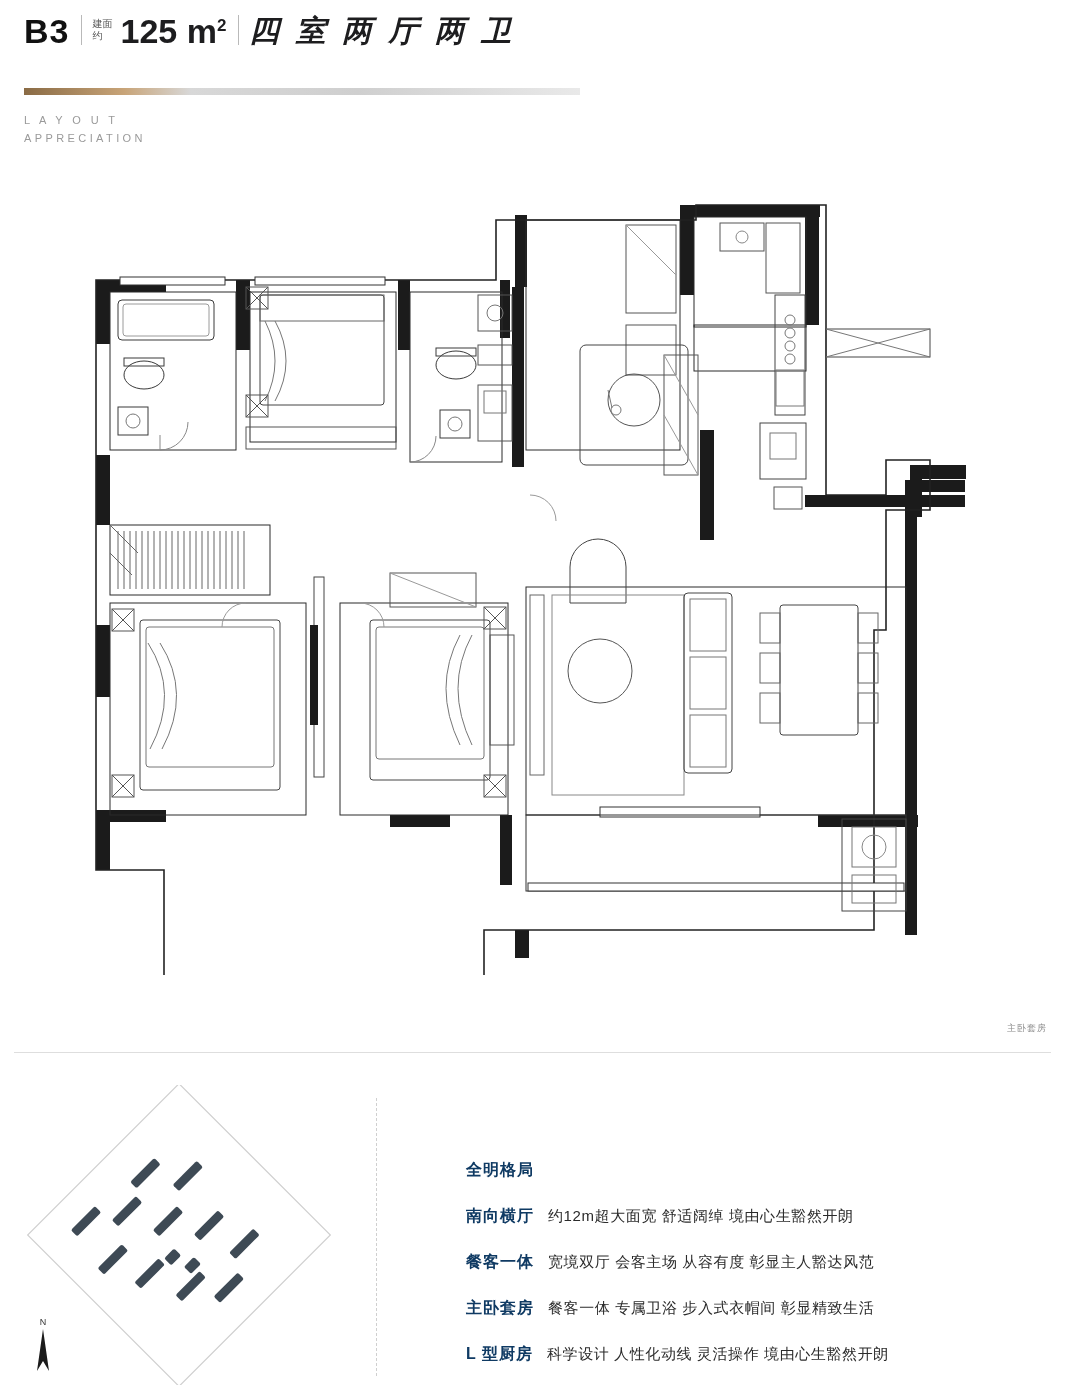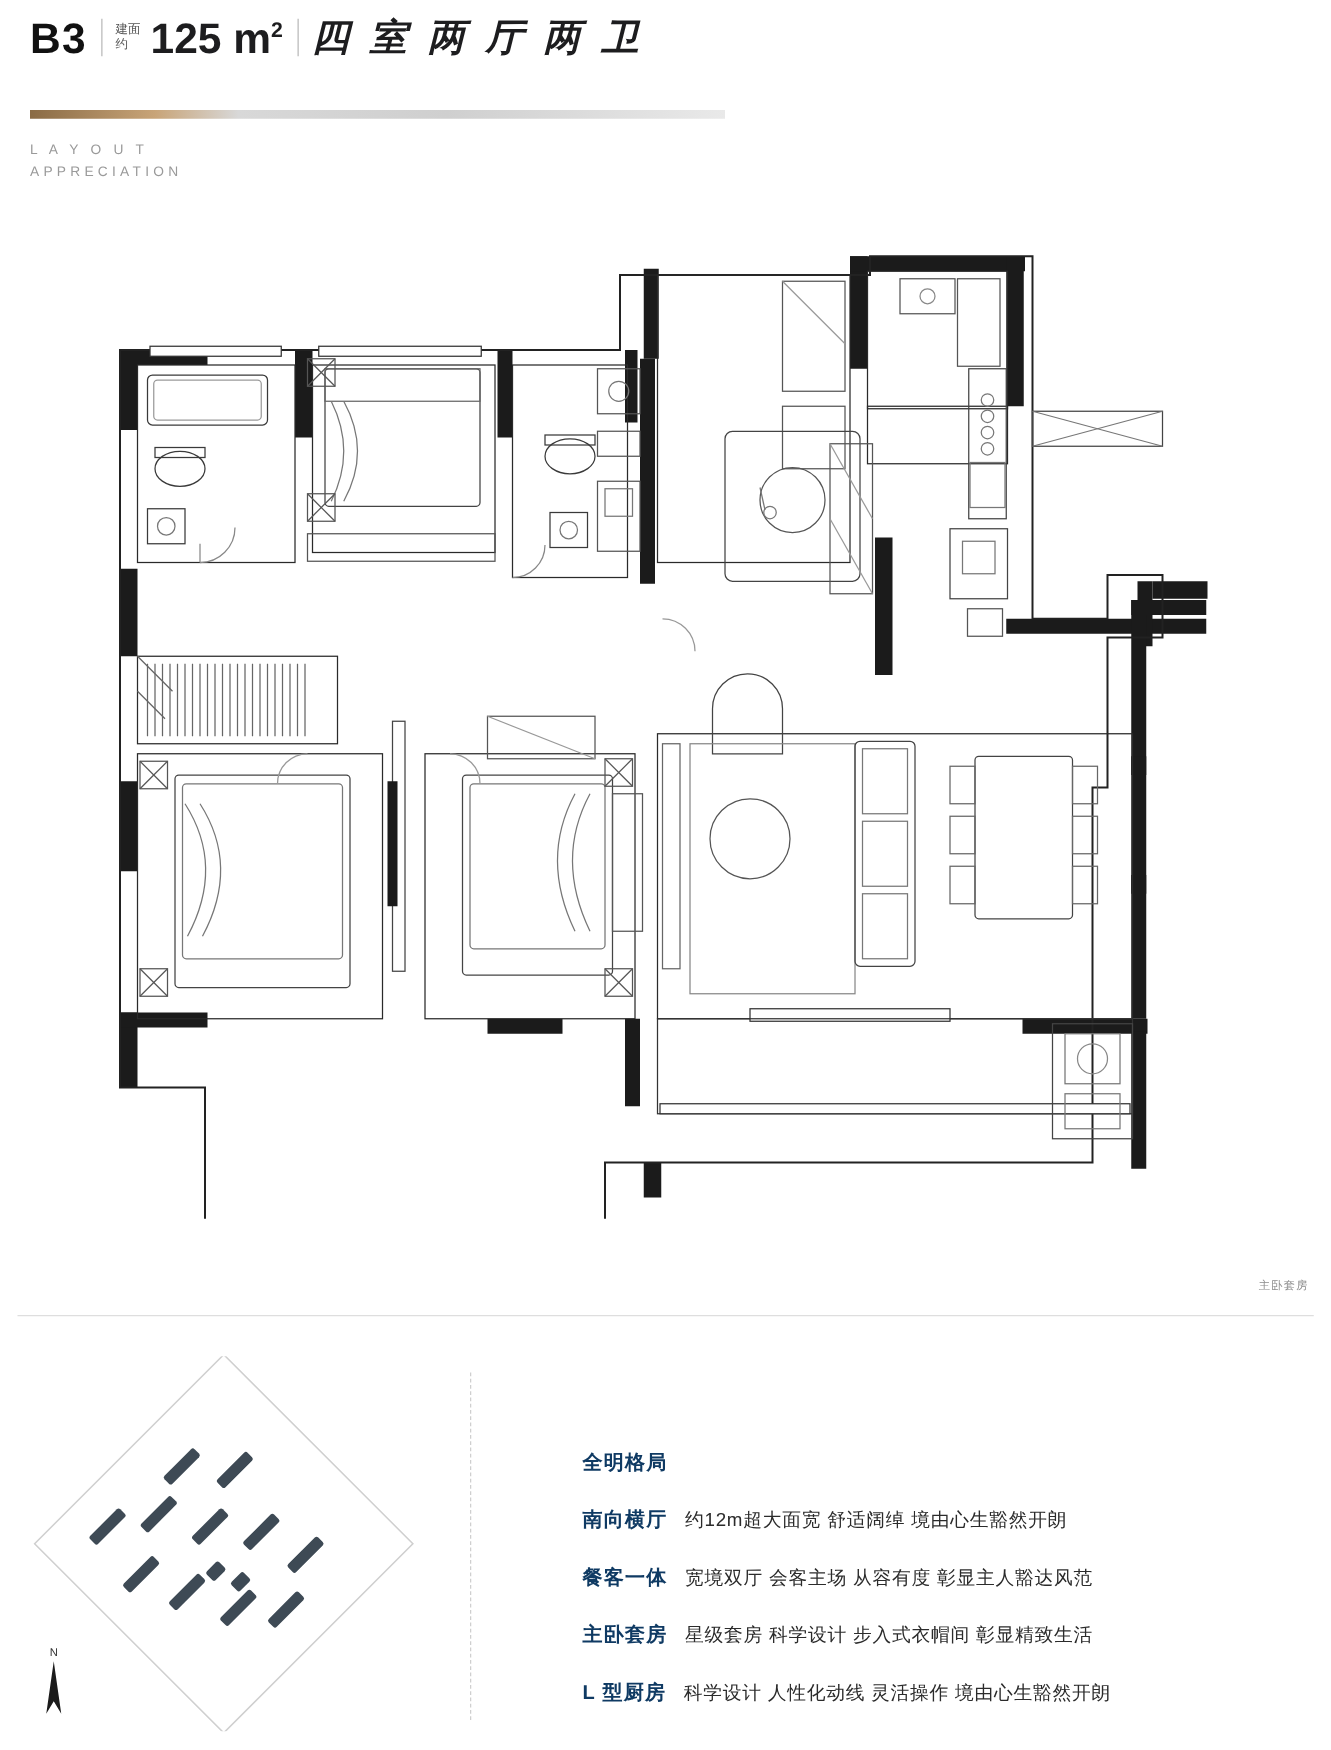--- a/index.html
+++ b/index.html
@@ -308,19 +308,19 @@
   <div class="frow">
     <span class="fkey">南向横厅</span>
     <span class="fval">约12m超大面宽 舒适阔绰 境由心生豁然开朗</span>
   </div>
   <div class="frow">
     <span class="fkey">餐客一体</span>
     <span class="fval">宽境双厅 会客主场 从容有度 彰显主人豁达风范</span>
   </div>
   <div class="frow">
     <span class="fkey">主卧套房</span>
-    <span class="fval">星级套房 科学设计 步入式衣帽间 彰显精致生活</span>
+    <span class="fval">餐客一体 专属卫浴 步入式衣帽间 彰显精致生活</span>
   </div>
   <div class="frow">
     <span class="fkey">L 型厨房</span>
     <span class="fval">科学设计 人性化动线 灵活操作 境由心生豁然开朗</span>
   </div>
 </div>
 
 </body></html>

